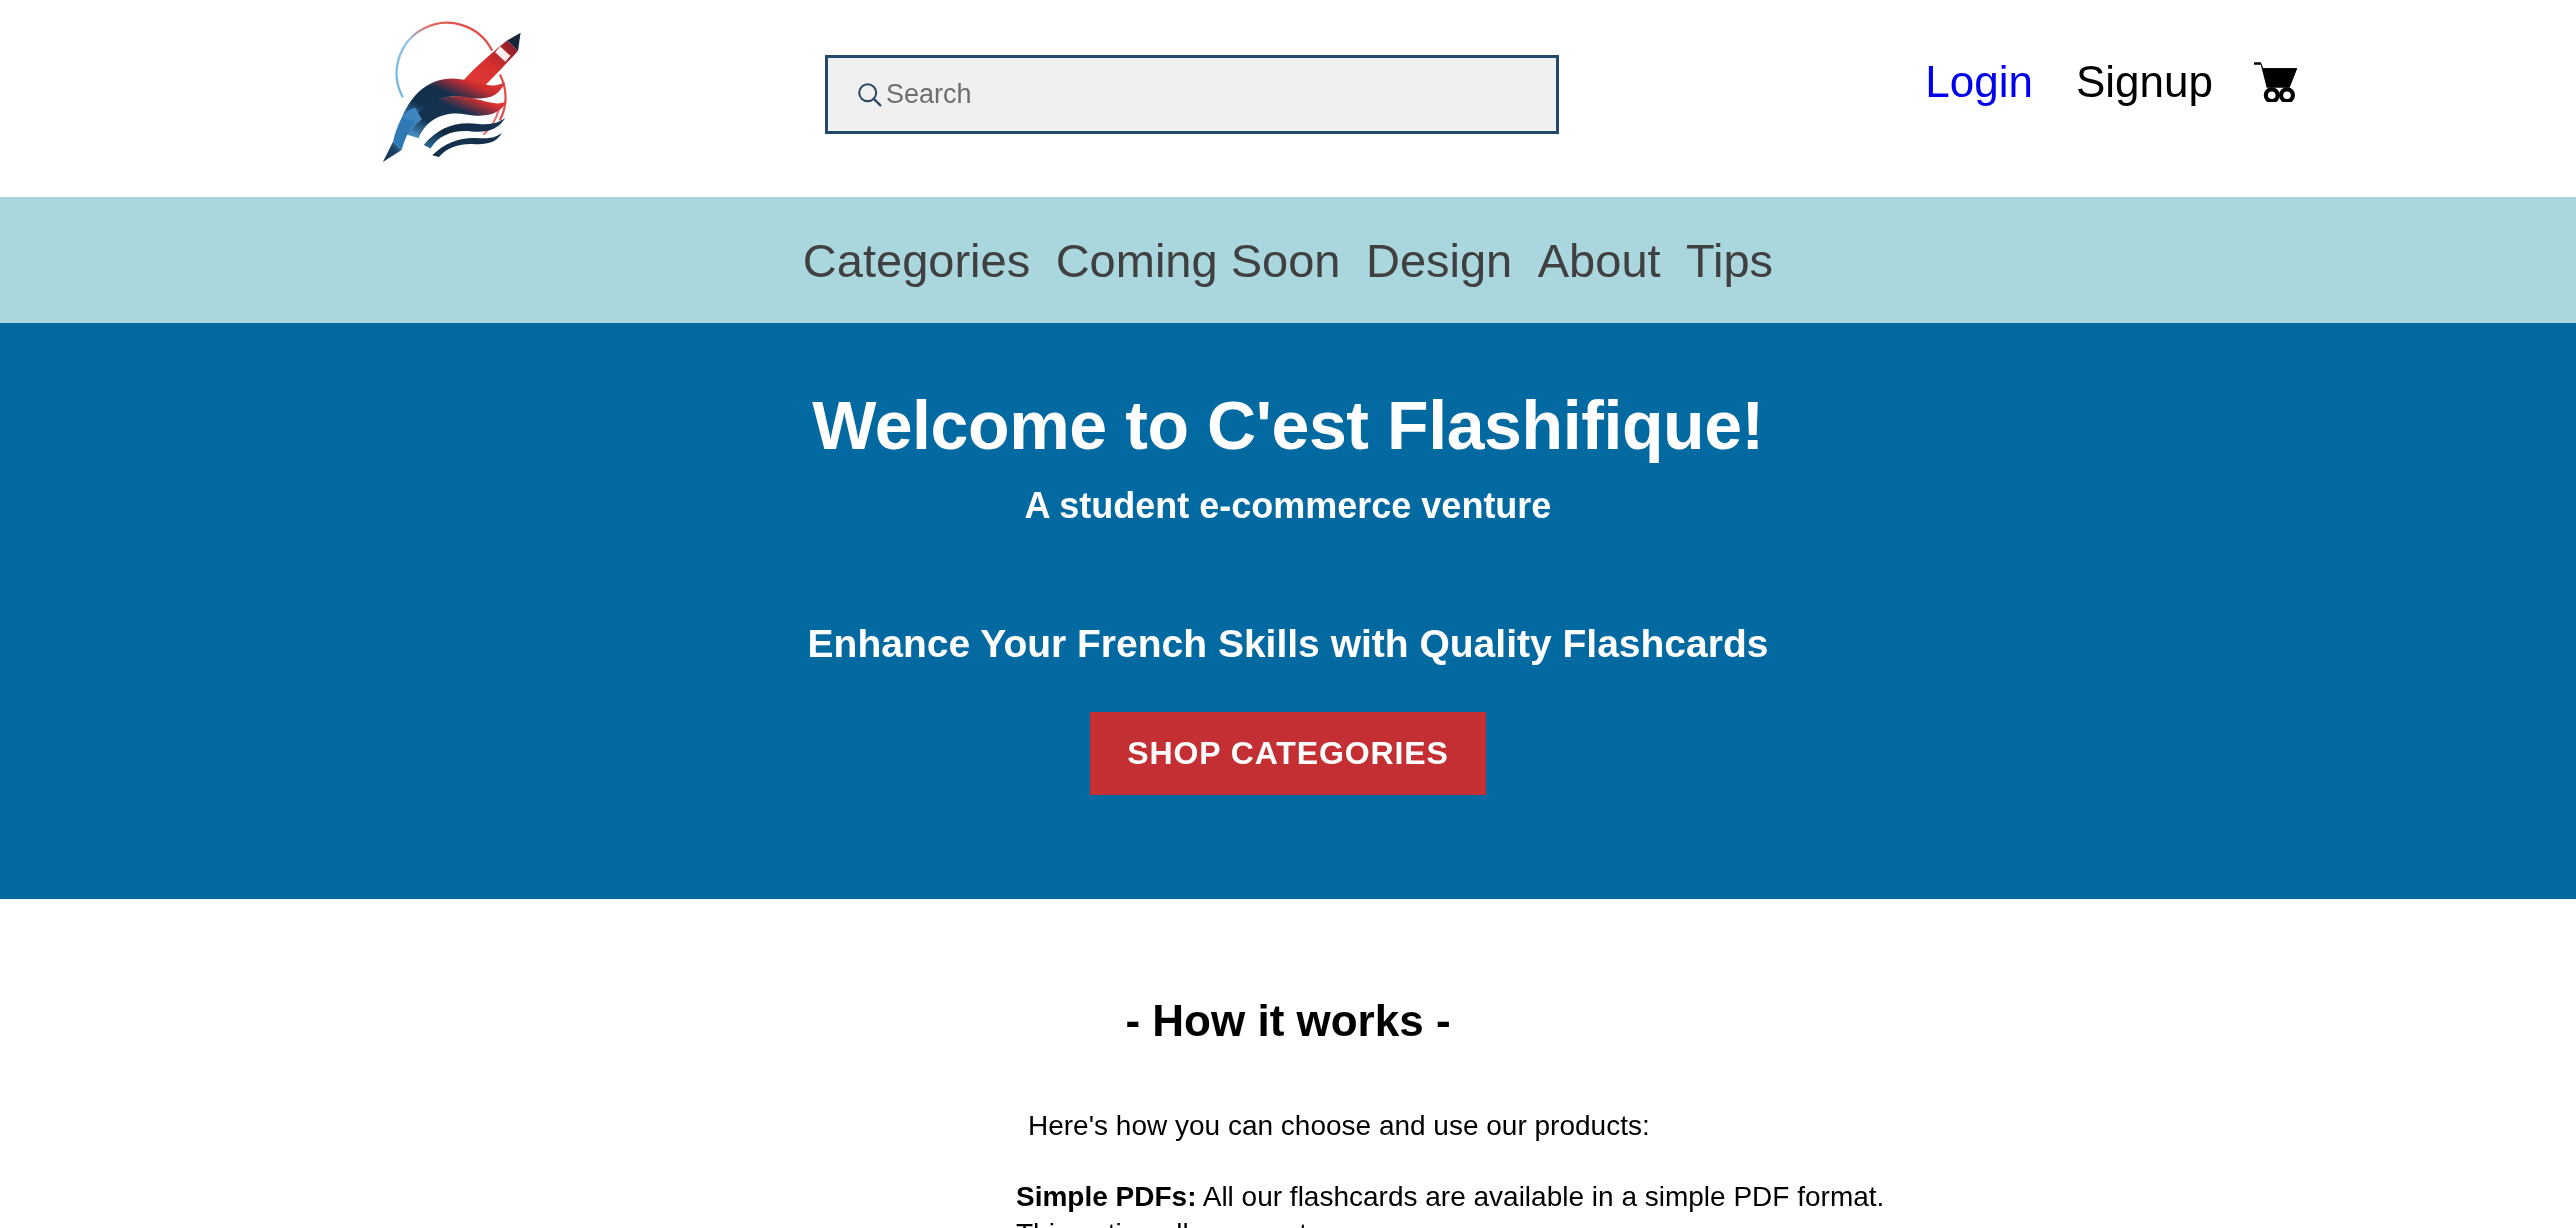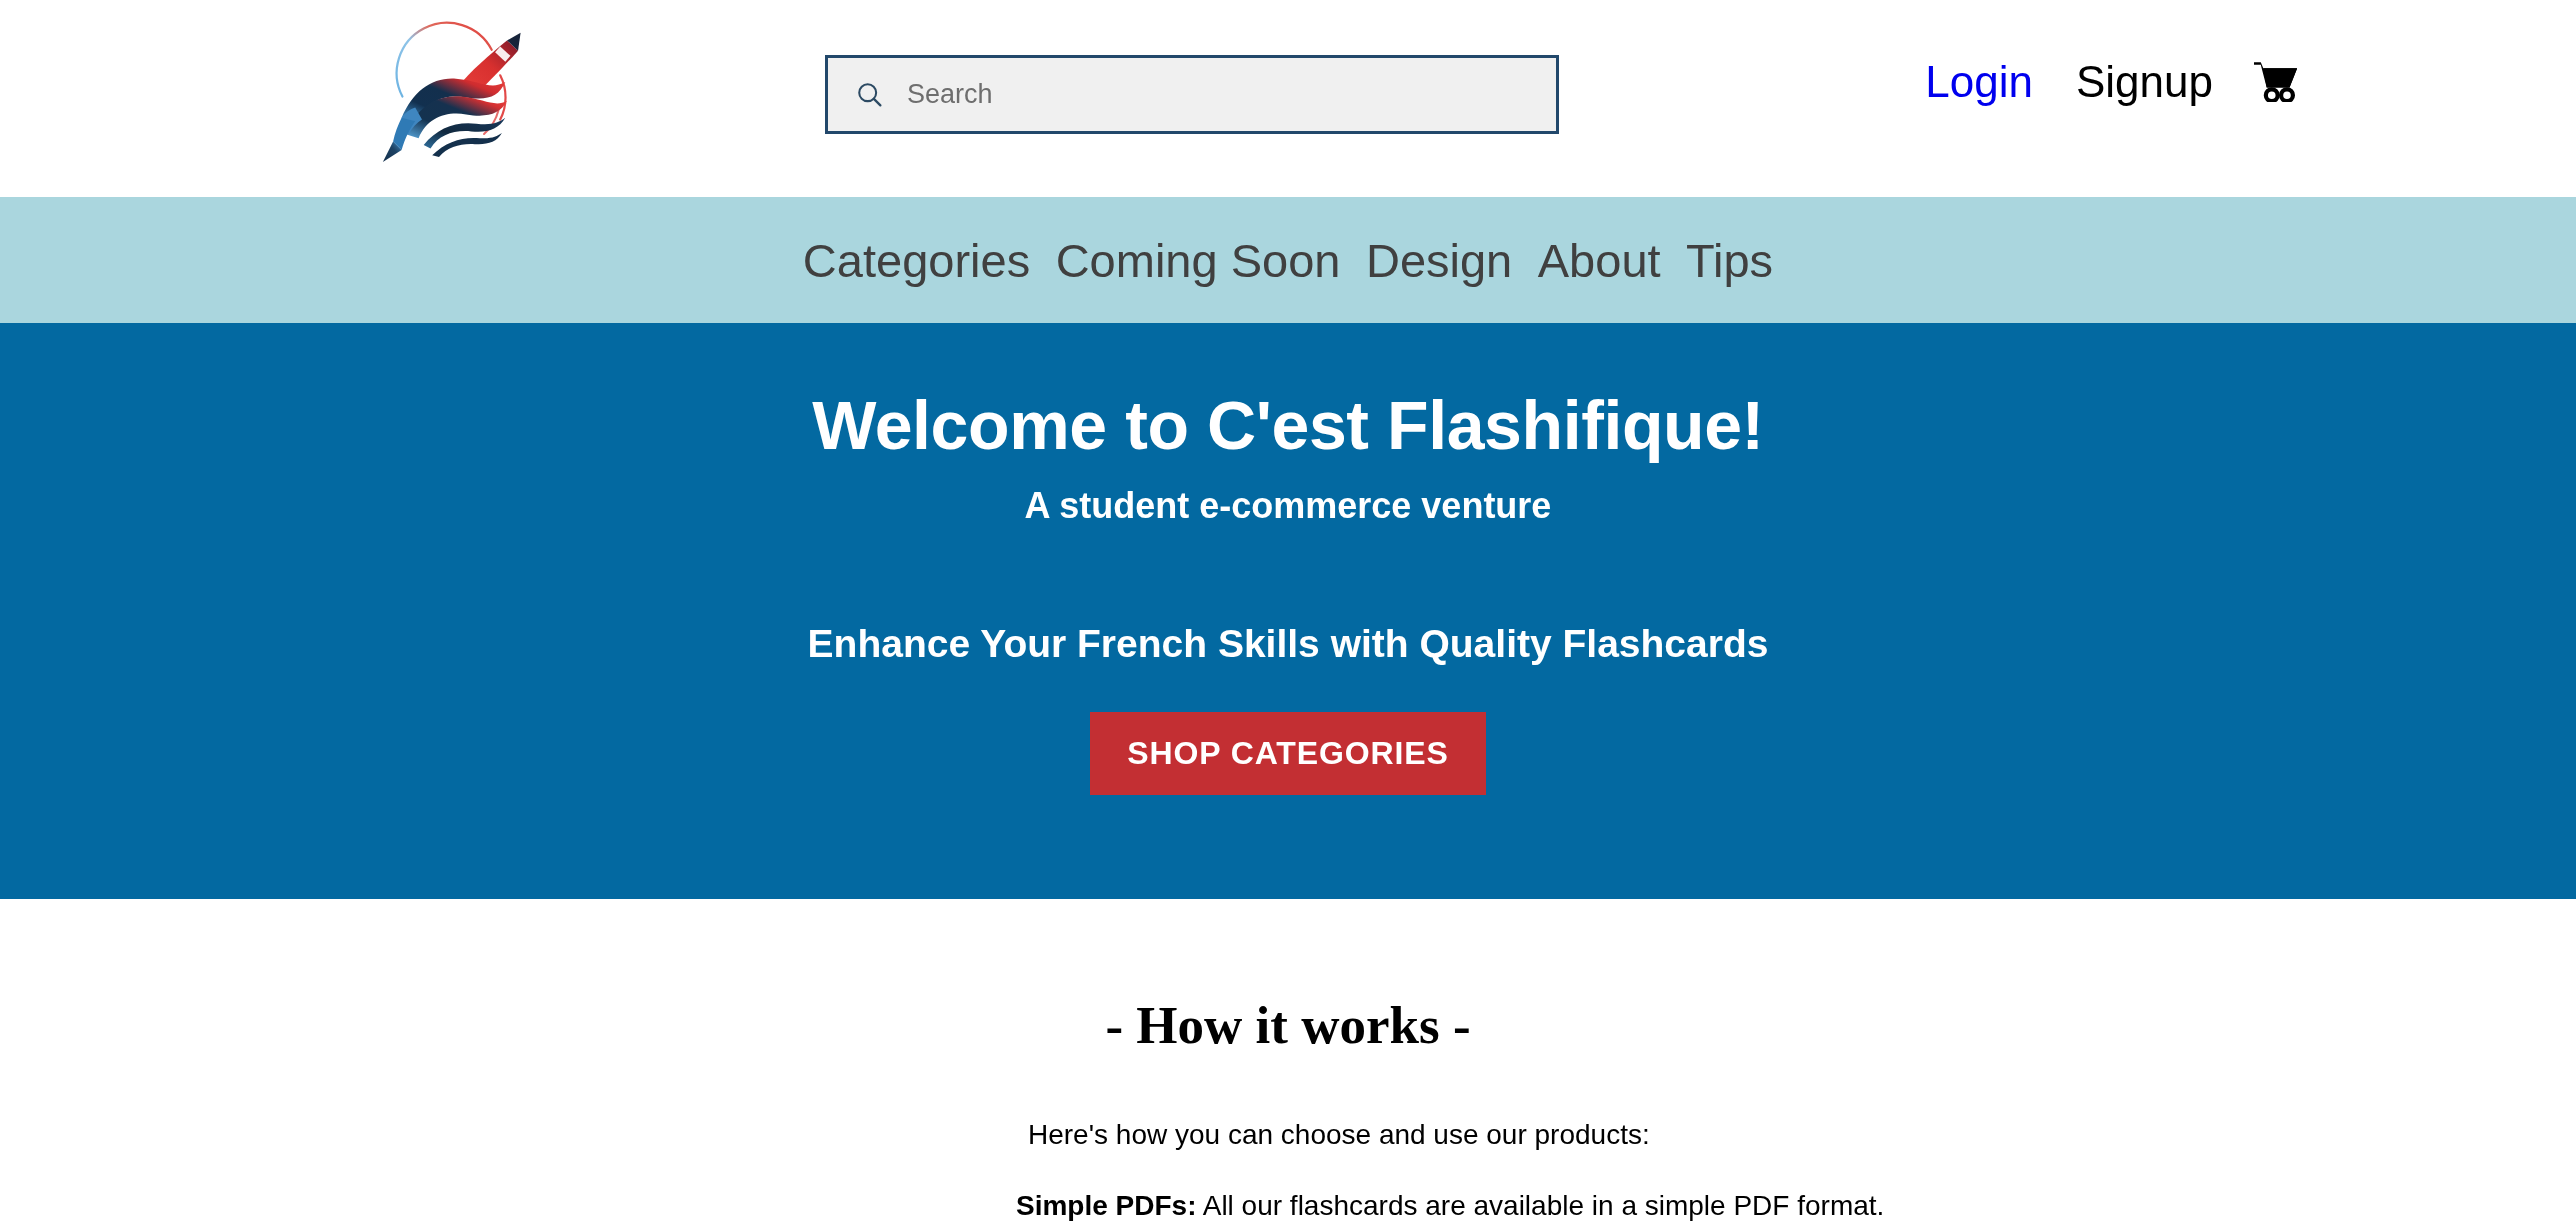--- a/index.html
+++ b/index.html
@@ -39,21 +39,21 @@
     position: absolute;
     left: 825px;
     top: 55px;
     width: 734px;
     height: 79px;
     background: #f0f0f0;
     border: 3.4px solid #22486b;
     display: flex;
     align-items: center;
     padding-left: 27px;
-    gap: 23px;
+    gap: 2px;
   }
   .search-icon { flex: 0 0 auto; display: block; }
   .search-input {
     border: none;
     outline: none;
     background: transparent;
     font-family: "Liberation Sans", sans-serif;
     font-size: 27px;
     color: #222;
     width: 596px;
@@ -137,25 +137,24 @@
     line-height: 1;
   }
 
   
   .content {
     background: #ffffff;
     padding-top: 100px;
   }
   .how-title {
     text-align: center;
-    font-size: 53px;
+    font-size: 44px;
     font-weight: bold;
     color: #000000;
     line-height: 1;
-    font-family: Liberation Serif, serif;
   }
   .content-body {
     width: 1208px;
     margin: 0 auto;
     padding-left: 332px;
   }
   .intro-line {
     font-size: 28px;
     color: #000000;
     margin-top: 65px;

